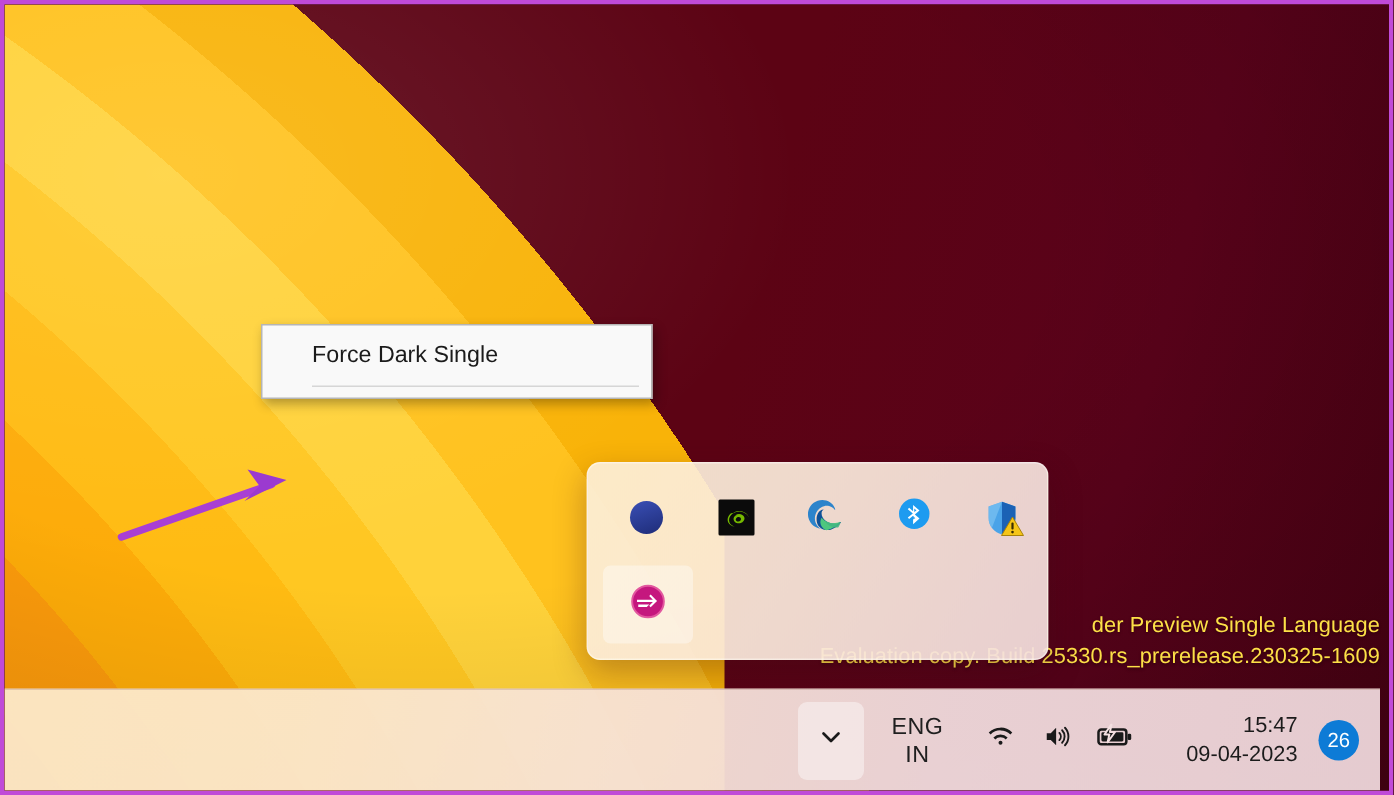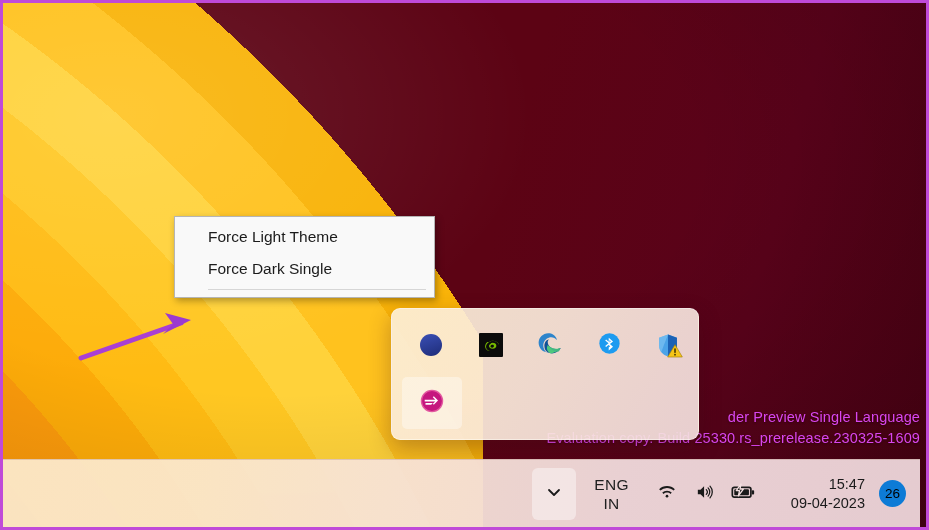--- a/index.html
+++ b/index.html
@@ -64,21 +64,21 @@
   #vign {
     position:absolute; inset:0;
     background:radial-gradient(ellipse at 30% 30%, rgba(0,0,0,0) 45%, rgba(0,0,0,0.18) 100%);
     pointer-events:none;
   }
 
   
   #watermark {
     position:absolute; right:6px; bottom:78px;
     text-align:right;
-    color:#d946ef;
+    color:#fde047;
     font-size:14.5px;
     line-height:21px;
     font-family:"Liberation Sans", sans-serif;
     letter-spacing:0.1px;
     text-shadow:0 1px 2px rgba(0,0,0,0.35);
     white-space:nowrap;
     z-index:4;
   }
 
   
@@ -184,21 +184,21 @@
     text-align:right;
     font-size:14.5px; line-height:19px;
     color:#1b1b1b;
     font-family:"Liberation Sans", sans-serif;
     margin-left:26px; margin-right:14px;
     white-space:nowrap;
   }
   #notif-badge {
     width:27px; height:27px; border-radius:50%;
     background:#0d7bd6;
-    color:#000000; font-size:13.5px;
+    color:#ffffff; font-size:13.5px;
     display:flex; align-items:center; justify-content:center;
     font-family:"Liberation Sans", sans-serif;
   }
 </style>
 </head>
 <body>
 
 <div id="screen">
 
   <div id="wallpaper">
@@ -276,21 +276,20 @@
             <circle cx="16" cy="16" r="13" fill="none" stroke="#e2589f" stroke-width="1.6"></circle>
             <path d="M7 14.5h13l-3-3 1.2-1.2 5.2 5.2-5.2 5.2L17 19.5l3-3H7v-2z" fill="#ffffff"></path>
             <path d="M8 18.5h9l-2 2H8v-2z" fill="#ffffff"></path>
           </svg>
         </span>
       </div>
     </div>
   </div>
 
   <div id="ctx-menu">
-    <div class="ctx-item">Force Light Theme</div>
     <div class="ctx-item">Force Dark Single</div>
     <div class="ctx-sep"></div>
   </div>
 
   <svg id="arrow" viewBox="0 0 135 70">
     <line x1="8" y1="55" x2="108" y2="20" stroke="#a93fd4" stroke-width="5" stroke-linecap="round"></line>
     <path d="M118 17 L92 10 L100 21 L90 31 Z" fill="#9b3ad0"></path>
   </svg>
 
   <div id="taskbar">

